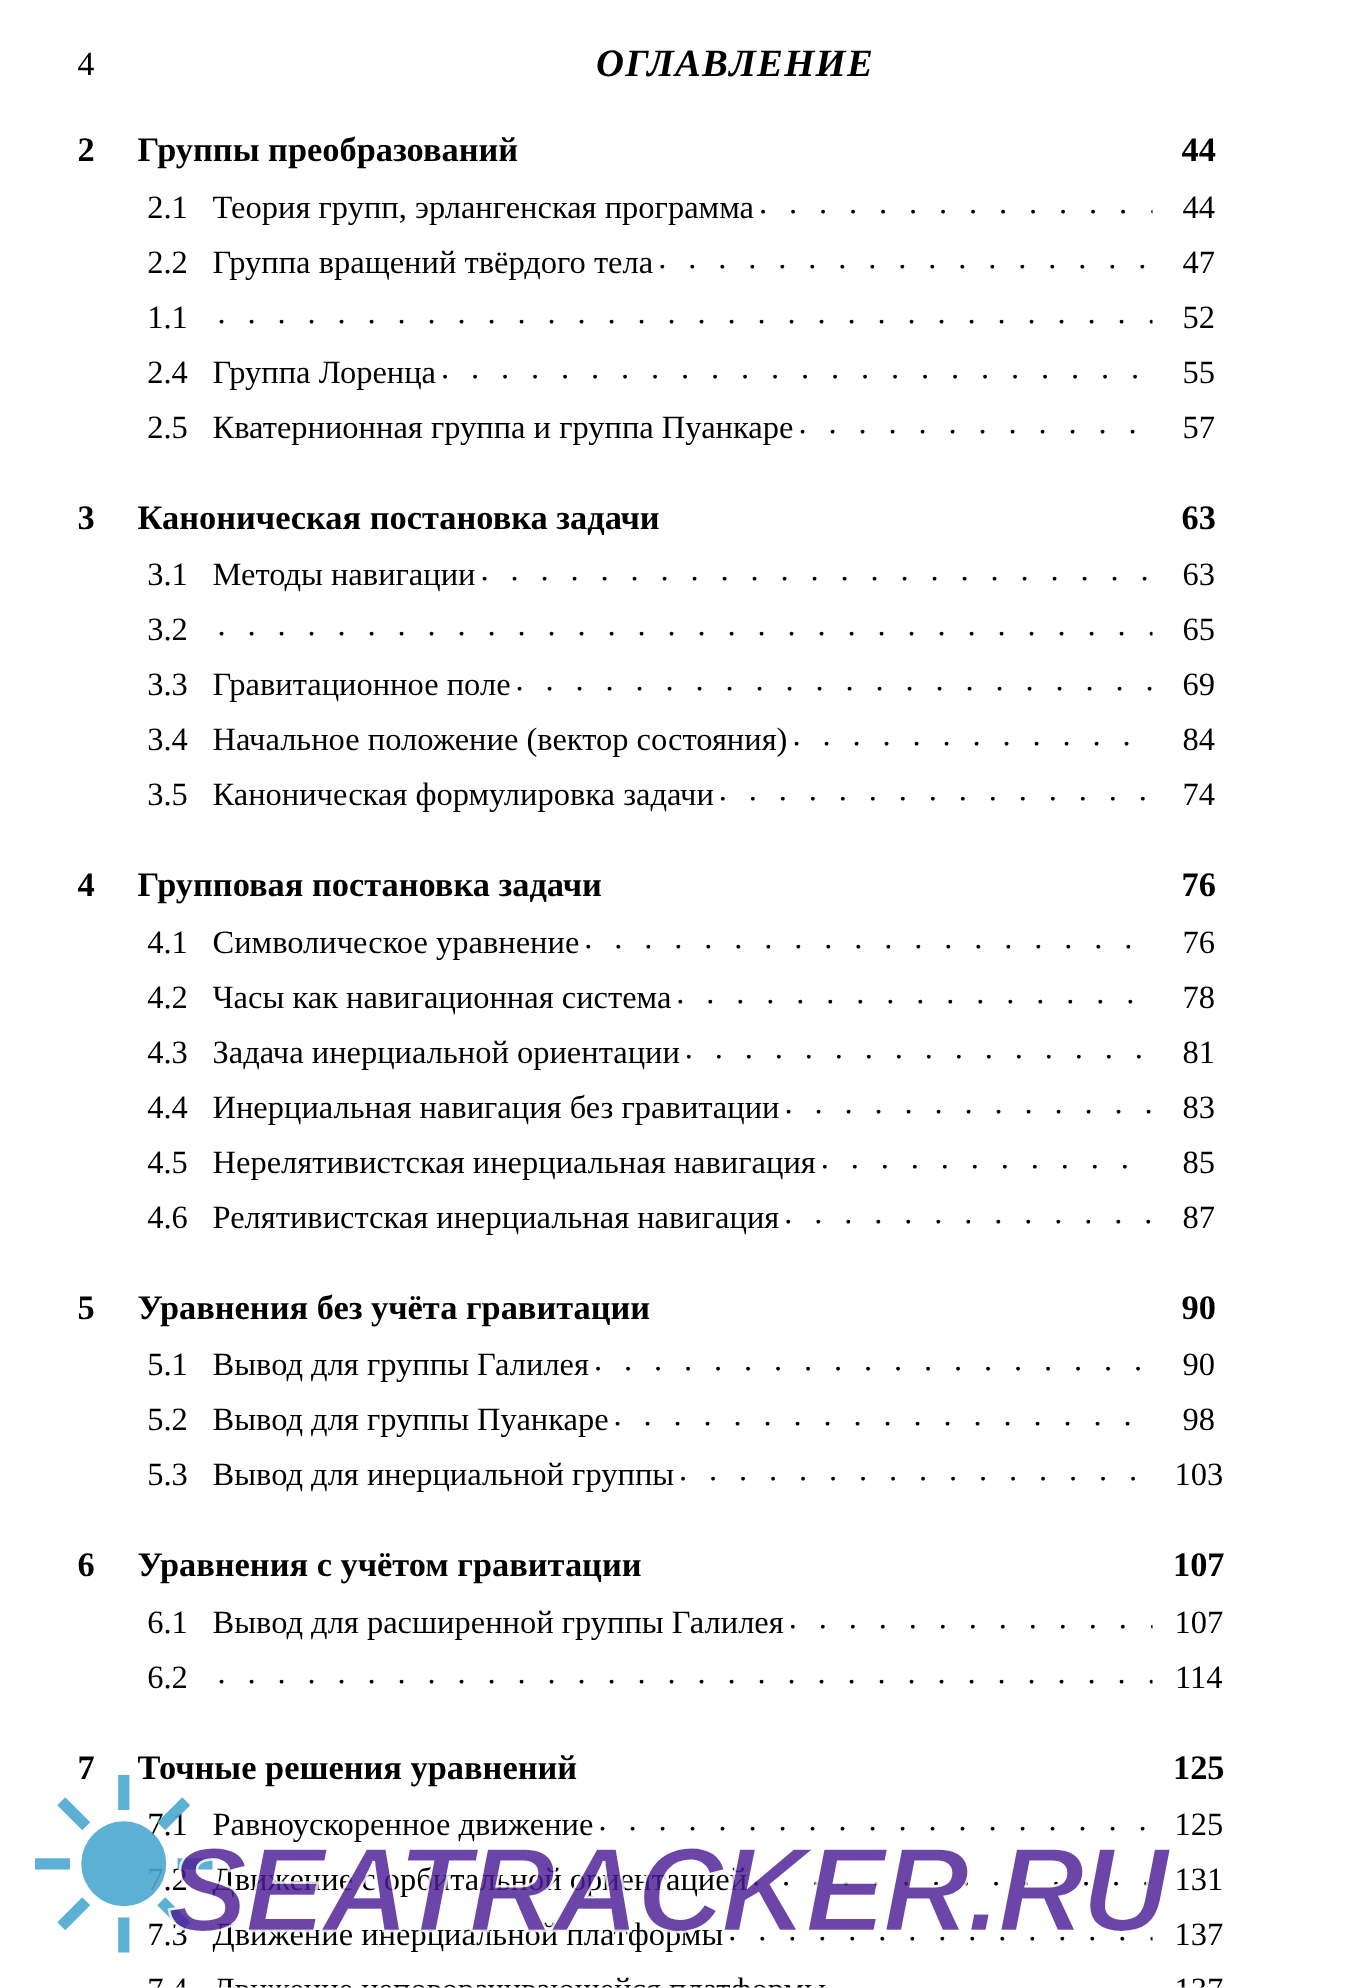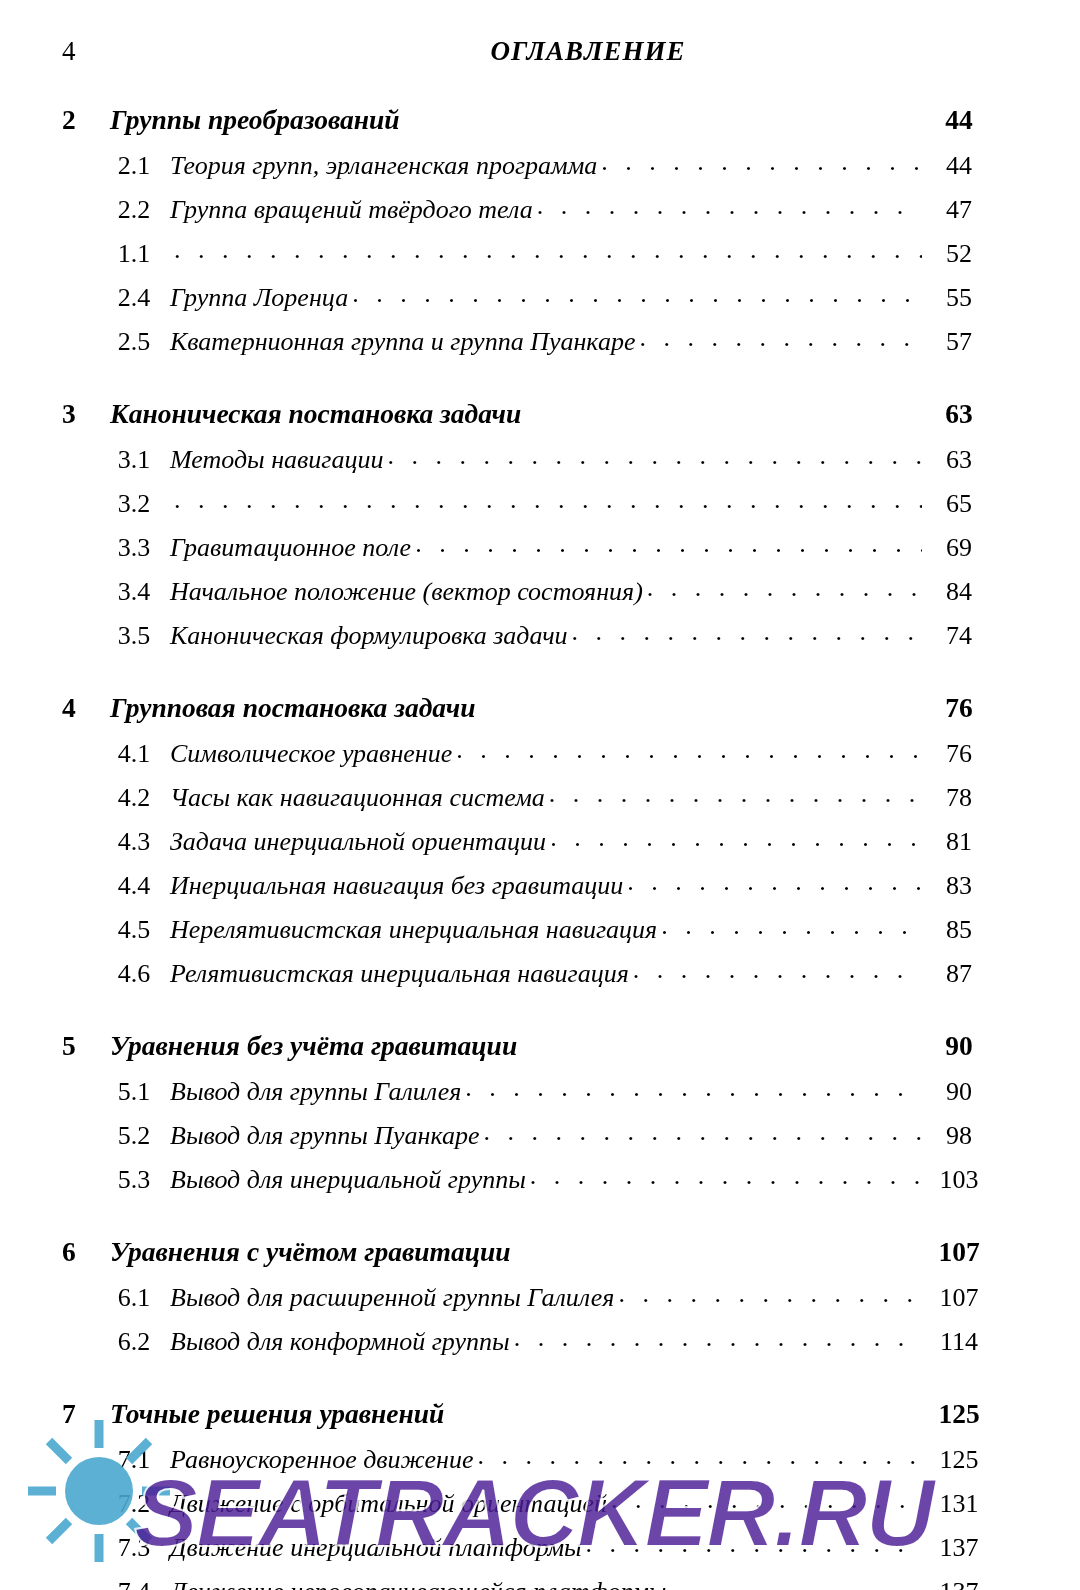--- a/index.html
+++ b/index.html
@@ -37,21 +37,21 @@
     top: 0;
     font-size: 27px;
     line-height: 34px;
   }
   .running-head {
     position: absolute;
     left: 0;
     top: 0;
     width: 1080px;
     text-align: center;
-    font-size: 27px;
+    font-size: 31px;
     line-height: 34px;
     font-style: italic;
     font-weight: bold;
     letter-spacing: 1px;
     padding-left: 96px;
     box-sizing: border-box;
   }
 
   
   .toc {
@@ -96,21 +96,20 @@
   .row.section .num {
     width: 108px;
     padding-left: 36px;
     box-sizing: border-box;
     text-align: center;
   }
 
   .title {
     flex: 0 0 auto;
     white-space: nowrap;
-    font-style: italic;
   }
 
   .leader {
     flex: 1 1 auto;
     overflow: hidden;
     white-space: nowrap;
     margin: 0 4px;
     position: relative;
     top: -4px;
     letter-spacing: 5.5px;
@@ -326,21 +325,20 @@
           <span class="pageno">107</span>
         </div>
         <div class="row section">
           <span class="num">6.1</span>
           <span class="title">Вывод для расширенной группы Галилея</span>
           <span class="leader">. . . . . . . . . . . . . . . . . . . . . . . . . . . . . . . . . . . . . . . . . .</span>
           <span class="pageno">107</span>
         </div>
         <div class="row section">
           <span class="num">6.2</span>
-          <span class="title">Вывод для конформной группы</span>
           <span class="leader">. . . . . . . . . . . . . . . . . . . . . . . . . . . . . . . . . . . . . . . . . .</span>
           <span class="pageno">114</span>
         </div>
       </div>
       <div class="gap"></div>
       <div class="chapter-block">
         <div class="row chapter">
           <span class="num">7</span>
           <span class="title">Точные решения уравнений</span>
           <span class="leader"></span>

